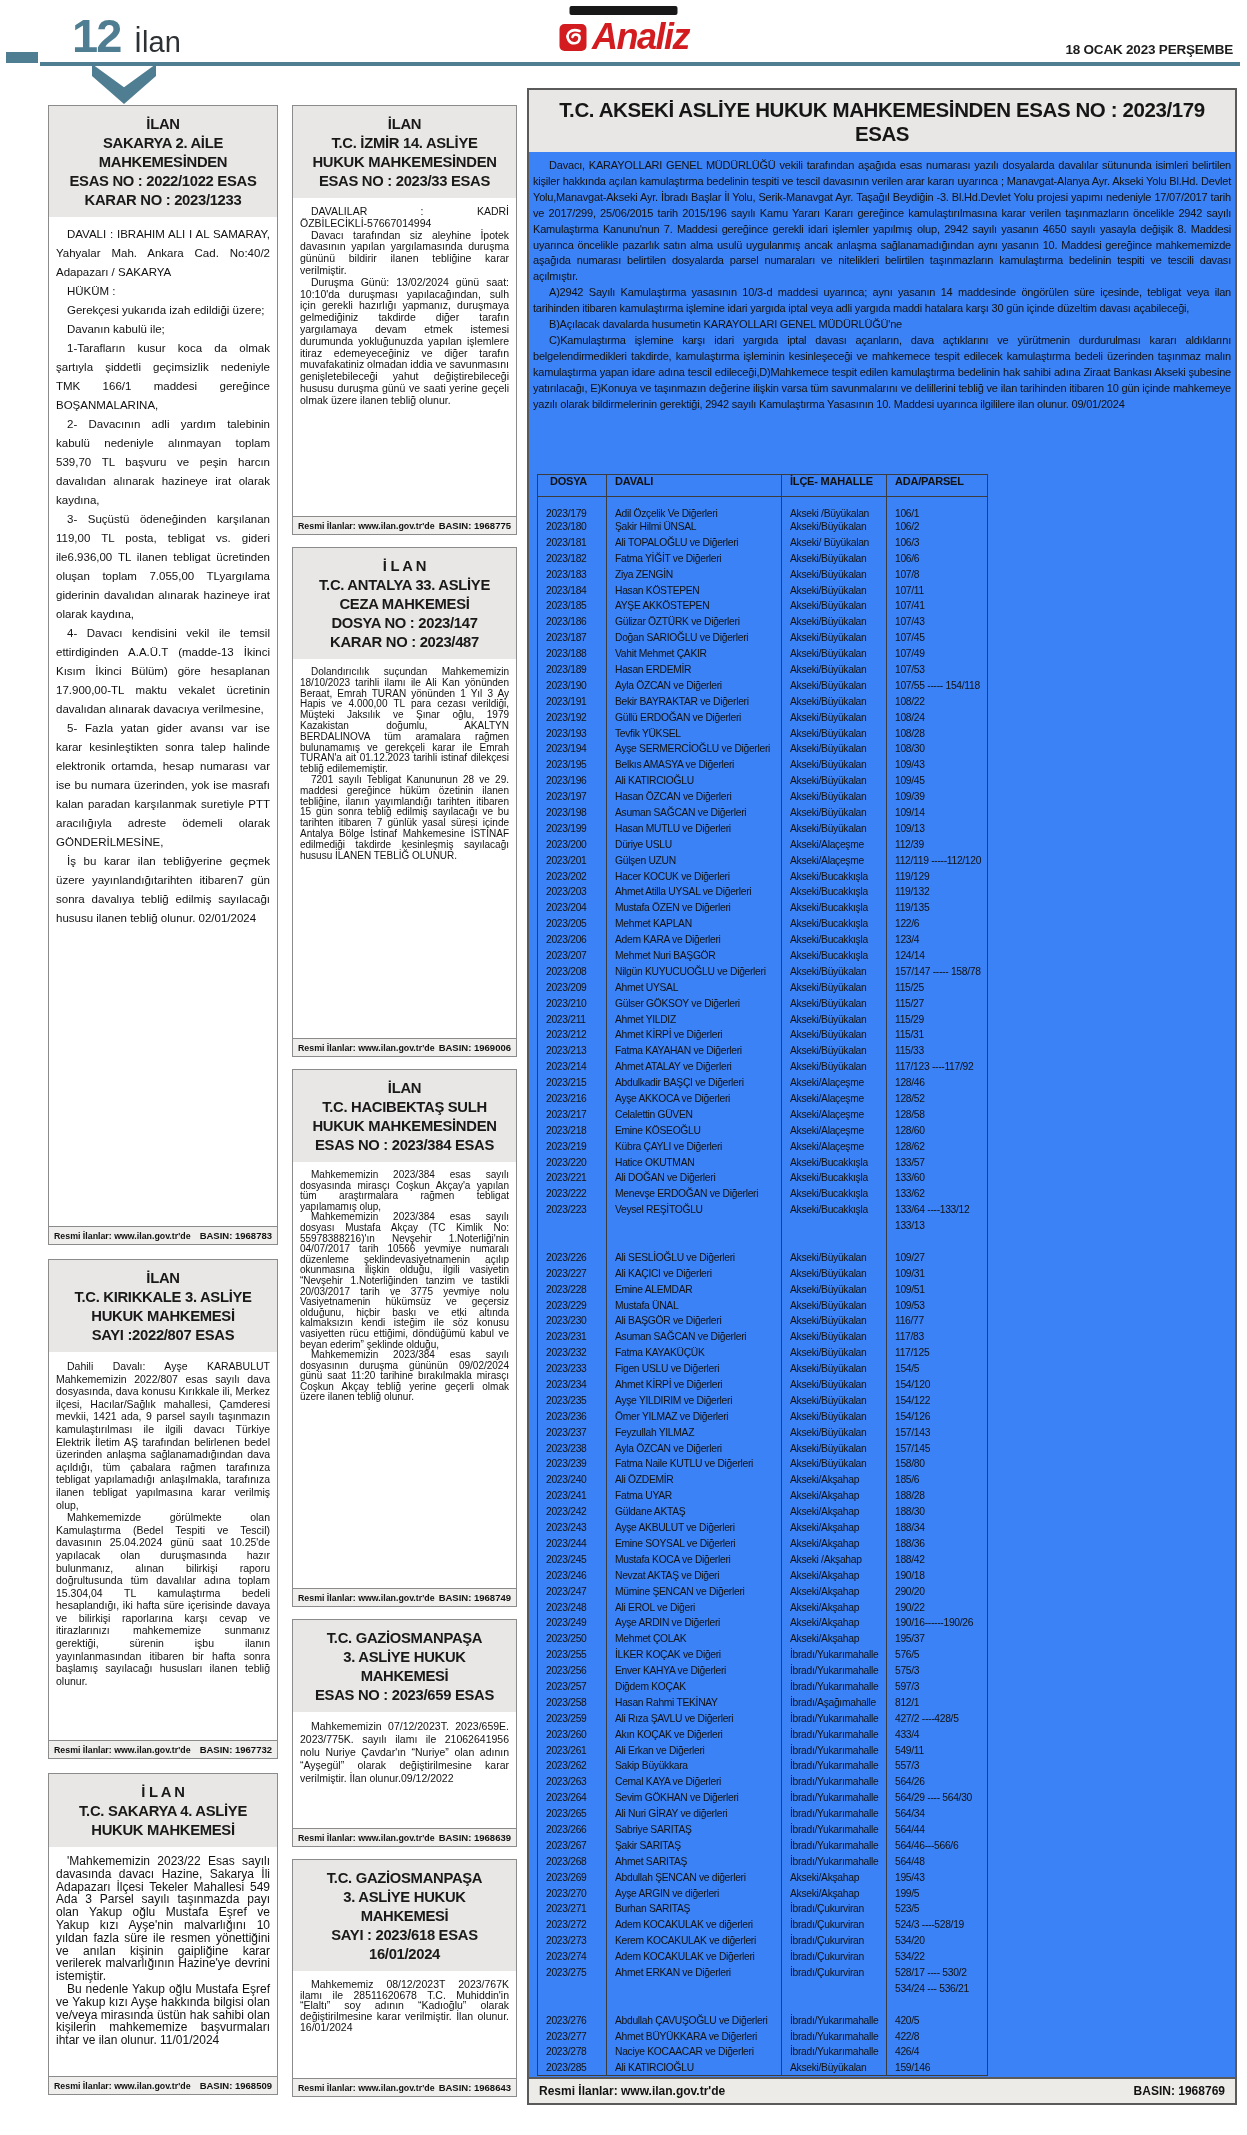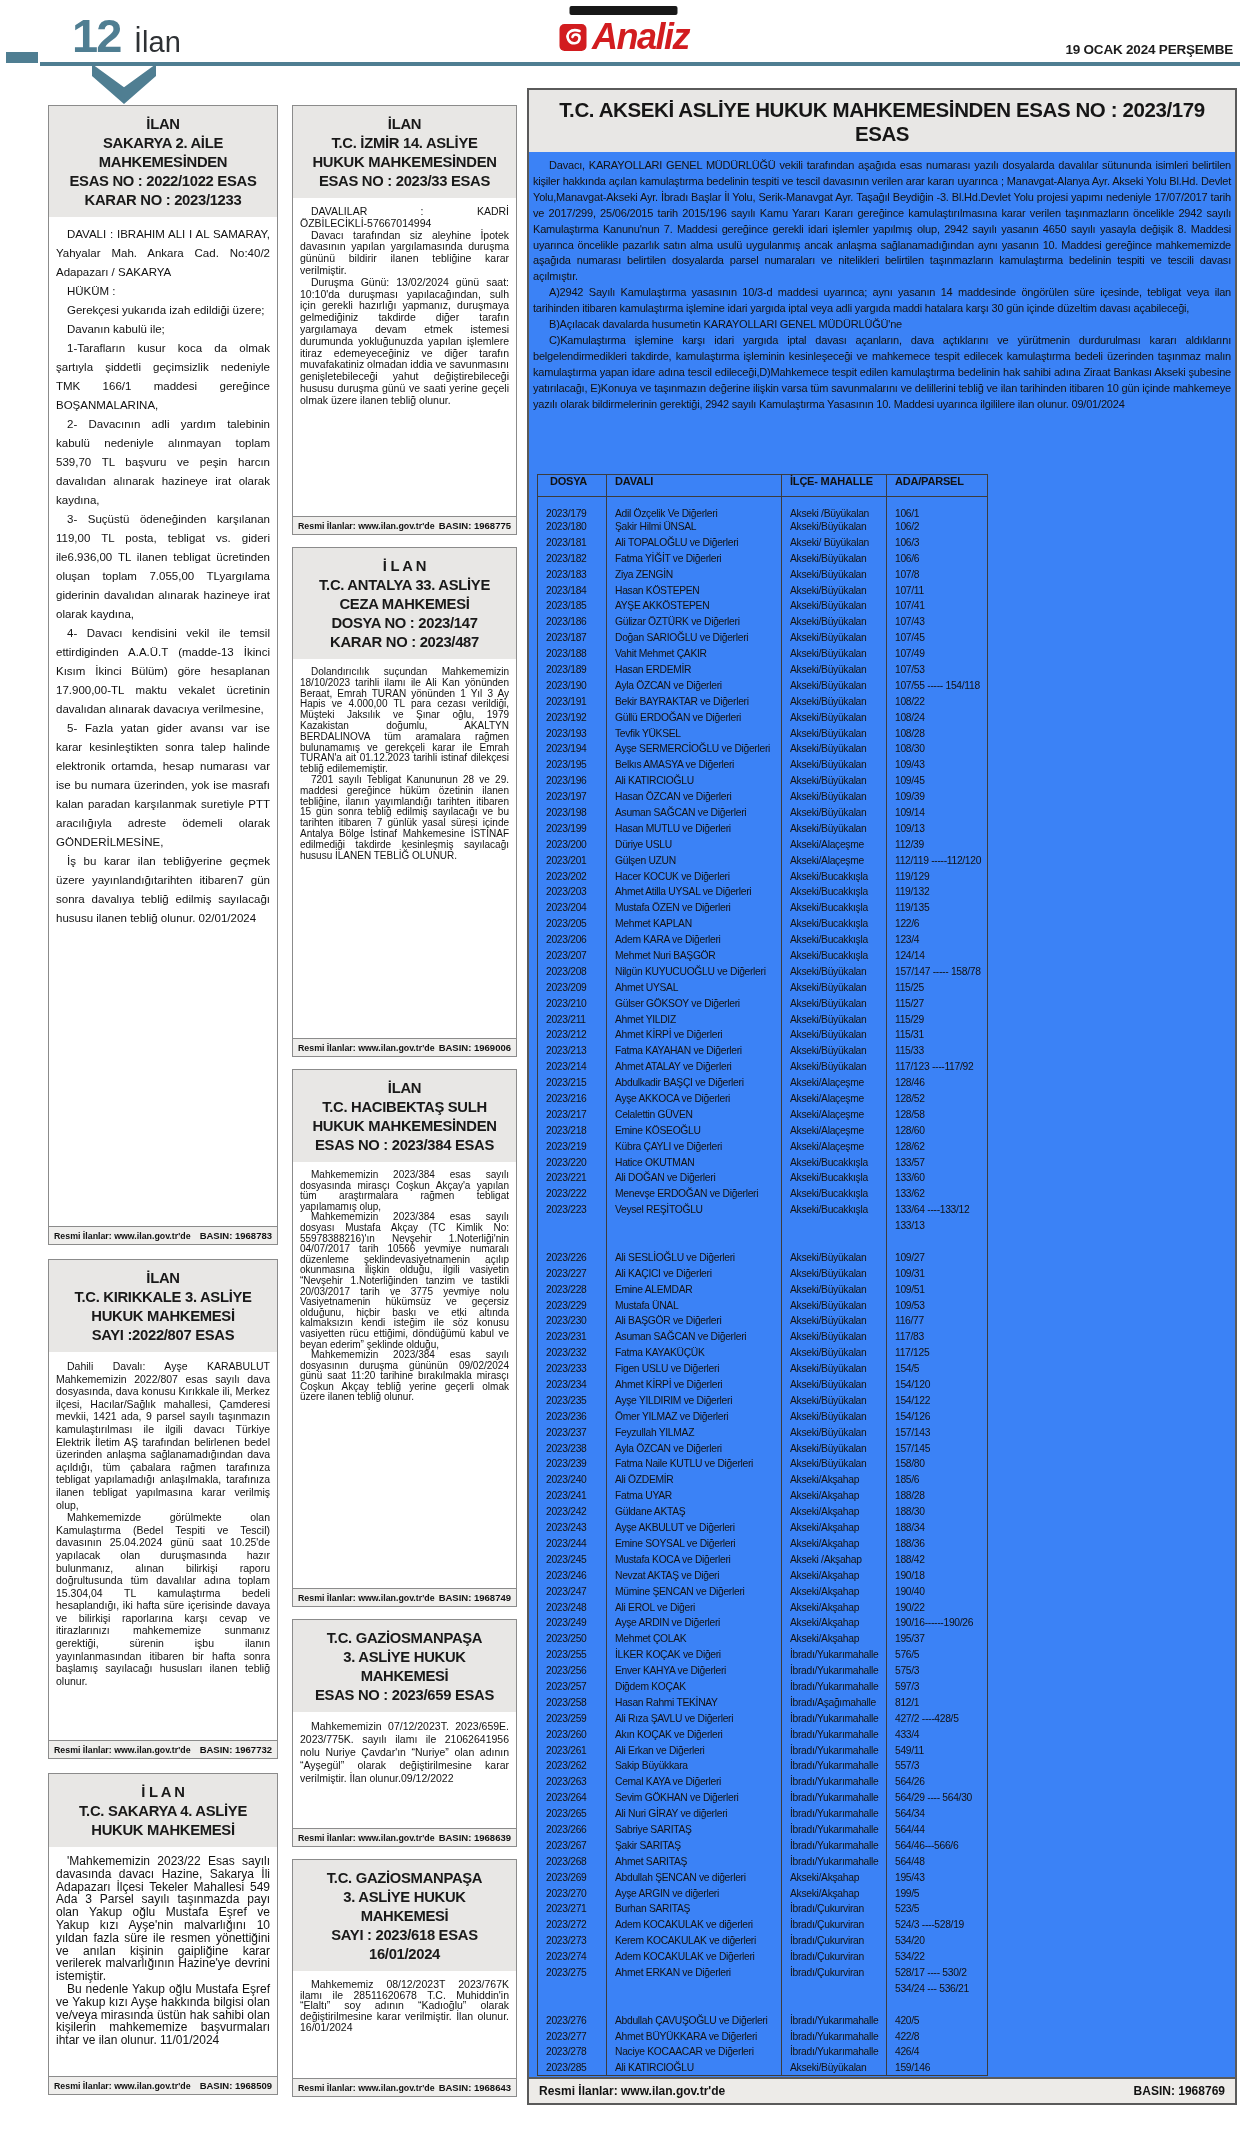--- a/index.html
+++ b/index.html
@@ -63,21 +63,21 @@
     <div class="logo-row">
       <span style="display:inline-block;line-height:0;">
         <svg width="30" height="30" viewBox="0 0 30 30">
           <rect x="1" y="2" width="27" height="27" rx="5" fill="#d21c1f"></rect>
           <path d="M21 9 C12 6 7 12 10 18 C13 23 20 22 21 17 C22 12 15 11 14 15" stroke="#ffffff" stroke-width="2.6" fill="none" stroke-linecap="round"></path>
         </svg>
       </span>
       <span class="logo-text">Analiz</span>
     </div>
   </div>
-  <div class="page-date">19 OCAK 2024 PERŞEMBE</div>
+  <div class="page-date">18 OCAK 2023 PERŞEMBE</div>
 </div>
 
 <div id="col1">
     <div class="ann-box" style="height: 1140px;">
       <div class="ann-head">
         <div class="ann-title">İLAN</div>
         <div class="ann-title">SAKARYA 2. AİLE</div>
         <div class="ann-title">MAHKEMESİNDEN</div>
         <div class="ann-title">ESAS NO : 2022/1022 ESAS</div>
         <div class="ann-title">KARAR NO : 2023/1233</div>
@@ -639,21 +639,21 @@
         <tr>
           <td>2023/246</td>
           <td>Nevzat AKTAŞ ve Diğeri</td>
           <td>Akseki/Akşahap</td>
           <td>190/18</td>
         </tr>
         <tr>
           <td>2023/247</td>
           <td>Mümine ŞENCAN ve Diğerleri</td>
           <td>Akseki/Akşahap</td>
-          <td>190/40</td>
+          <td>290/20</td>
         </tr>
         <tr>
           <td>2023/248</td>
           <td>Ali EROL ve Diğeri</td>
           <td>Akseki/Akşahap</td>
           <td>190/22</td>
         </tr>
         <tr>
           <td>2023/249</td>
           <td>Ayşe ARDIN ve Diğerleri</td>

